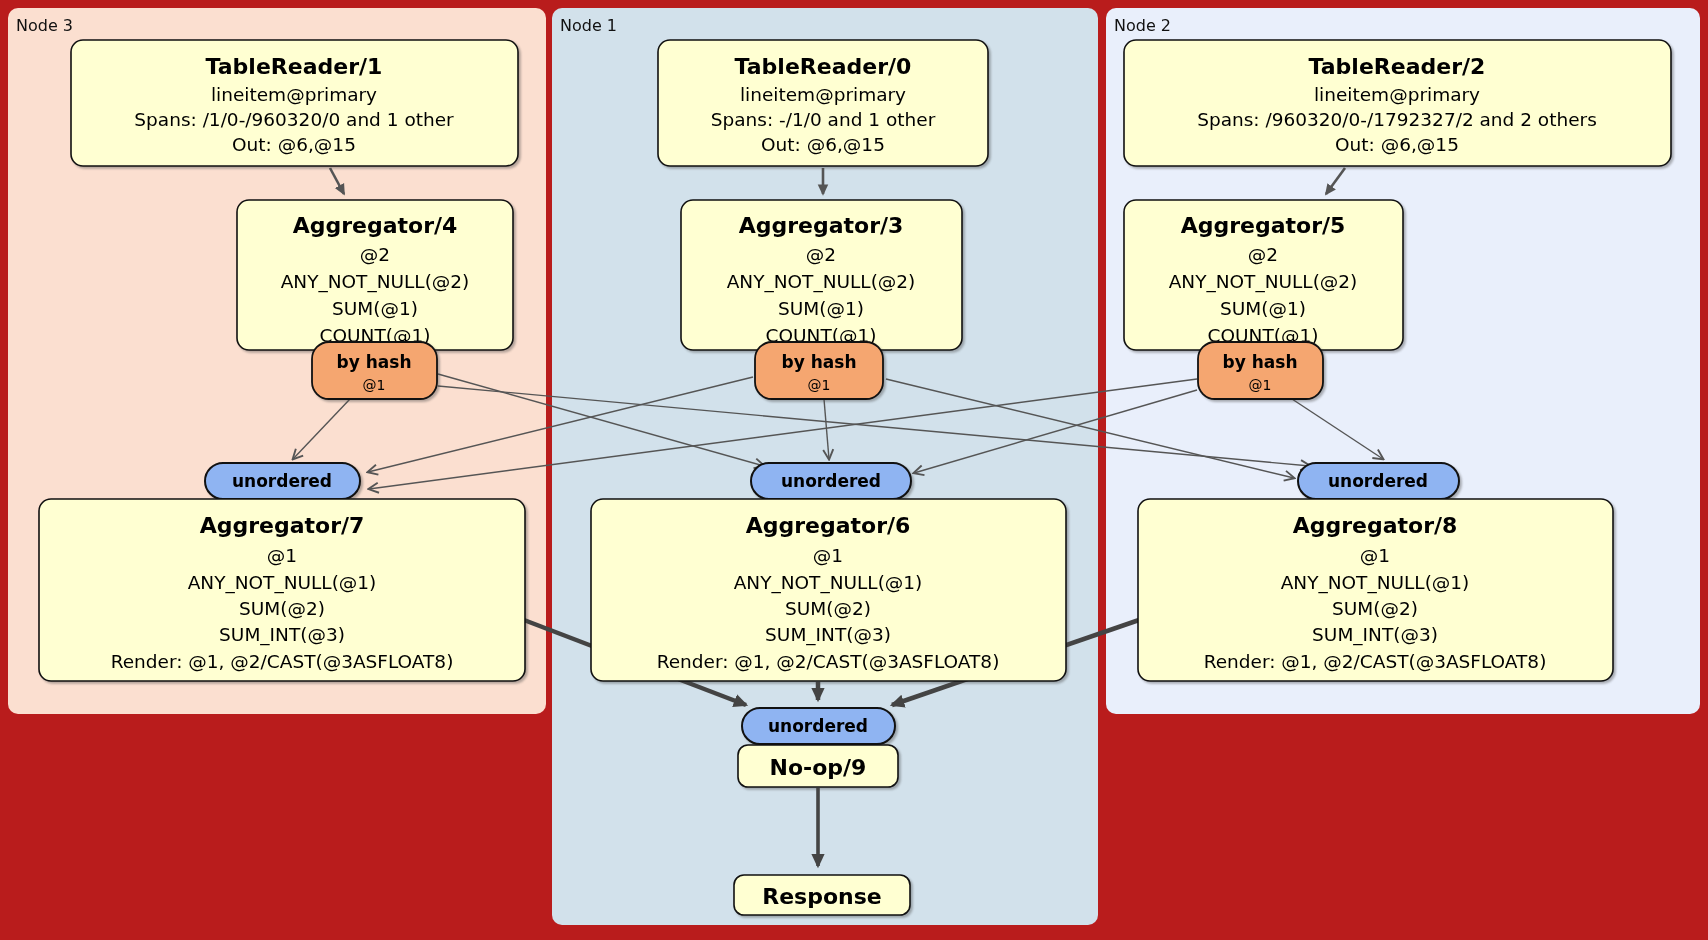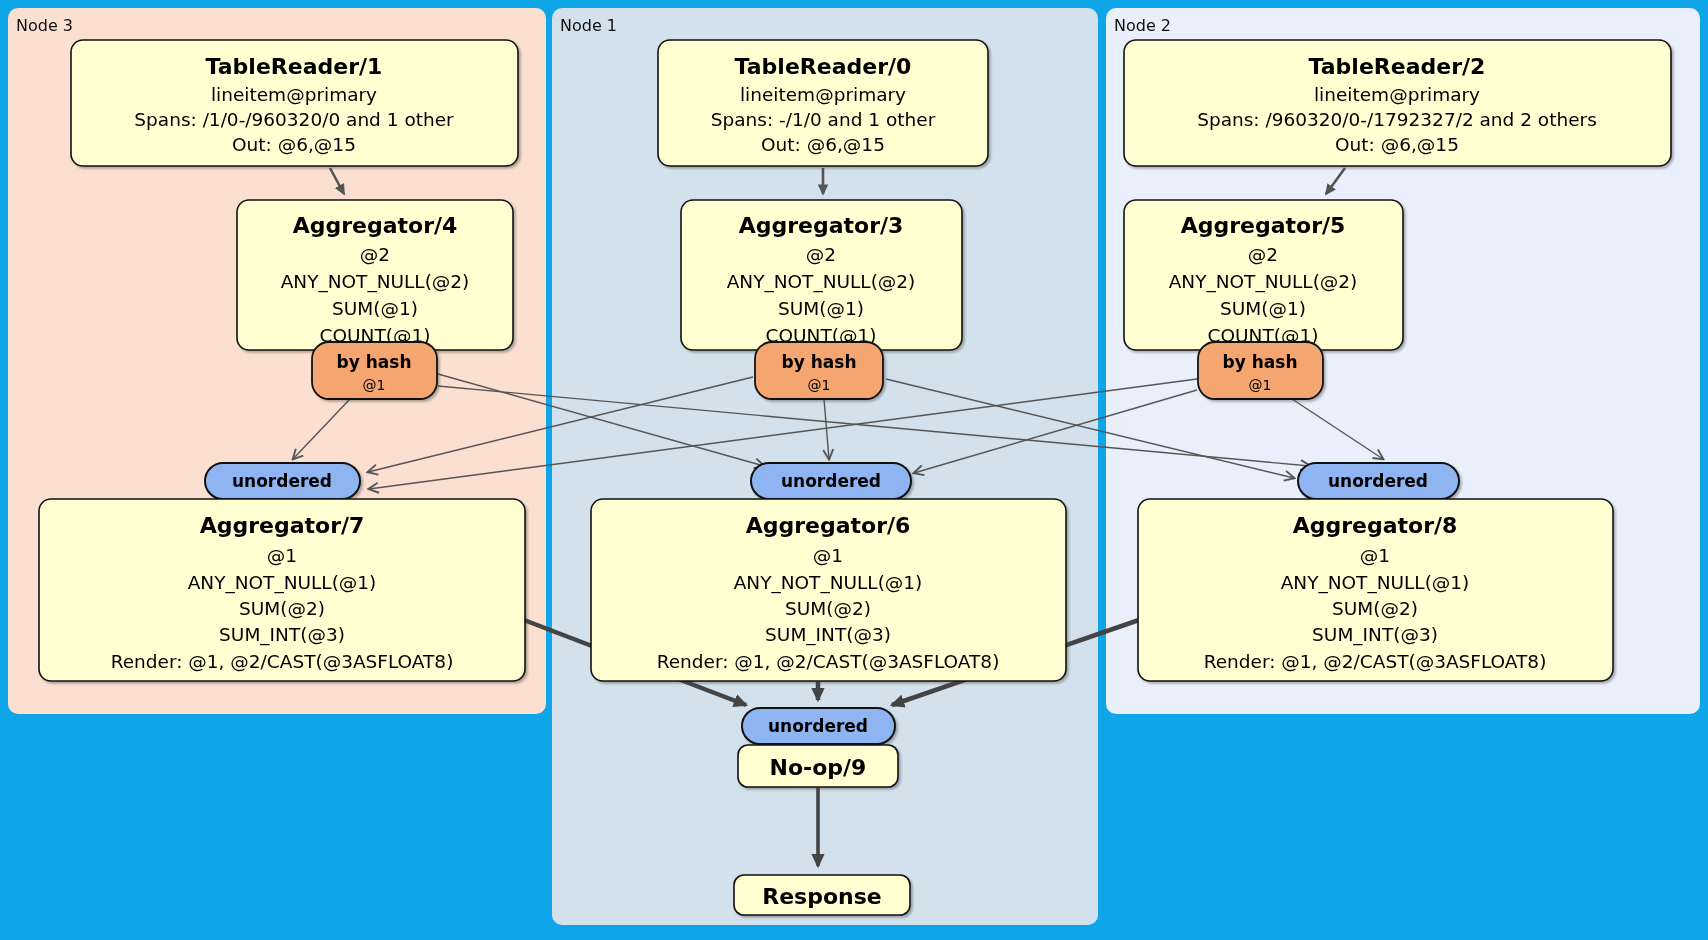--- a/index.html
+++ b/index.html
@@ -1,16 +1,16 @@
 <!DOCTYPE html>
 <html><head>
 <meta charset="utf-8">
 <style>
   html,body{margin:0;padding:0;background:#ffffff;}
-  .stage{position:relative;width:1708px;height:940px;background:#0ea5e9;overflow:hidden;}
+  .stage{position:relative;width:1708px;height:940px;background:#b91c1c;overflow:hidden;}
   svg{display:block;}
   svg text{font-family:"DejaVu Sans","Liberation Sans",sans-serif;fill:#000;}
   .node-label{font-size:16px;fill:#111;}
   .box-title{font-size:22px;font-weight:bold;}
   .box-line{font-size:18.5px;}
   .router-label{font-size:17px;font-weight:bold;}
   .router-sub{font-size:14px;}
   .sync-label{font-size:17px;font-weight:bold;}
   .proc-box{stroke:#111111;stroke-width:1.6;filter:drop-shadow(2px 2.5px 1.2px rgba(70,70,70,0.40));}
   .router-box{stroke:#111111;stroke-width:1.8;filter:drop-shadow(2px 2.5px 1.2px rgba(70,70,70,0.40));}

